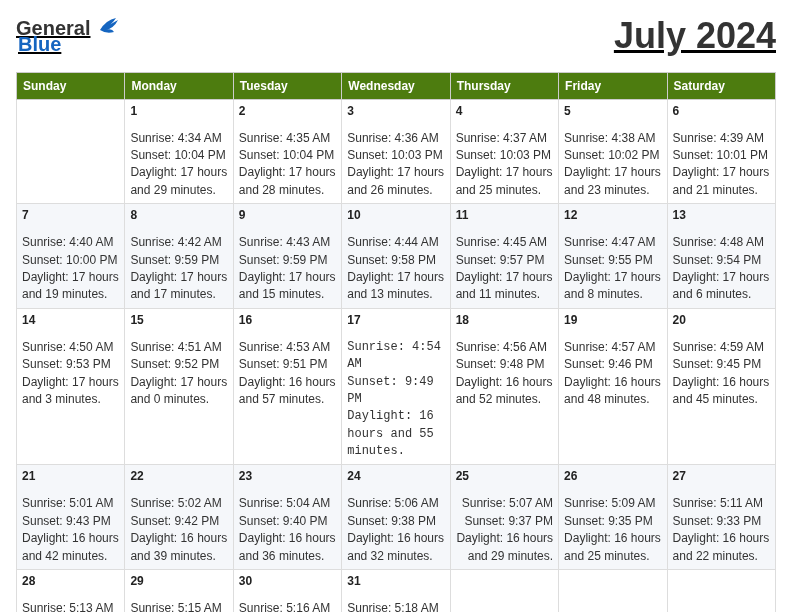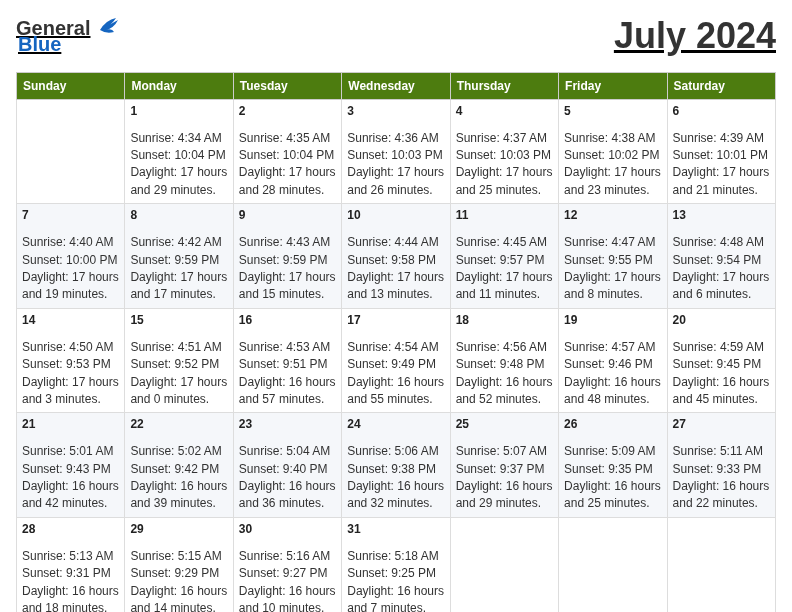--- a/index.html
+++ b/index.html
@@ -224,21 +224,21 @@
 Daylight: 17 hours and 0 minutes.</div>
         </td>
         <td>
           <div class="day-number">16</div>
           <div class="cell-text" style="white-space: pre-line;">Sunrise: 4:53 AM
 Sunset: 9:51 PM
 Daylight: 16 hours and 57 minutes.</div>
         </td>
         <td>
           <div class="day-number">17</div>
-          <div class="cell-text" style="white-space: pre-line;">Sunrise: 4:54 AM
+          <div class="cell-text" style="white-space: pre-line; font-family: Liberation Mono, monospace;">Sunrise: 4:54 AM
 Sunset: 9:49 PM
 Daylight: 16 hours and 55 minutes.</div>
         </td>
         <td>
           <div class="day-number">18</div>
           <div class="cell-text" style="white-space: pre-line;">Sunrise: 4:56 AM
 Sunset: 9:48 PM
 Daylight: 16 hours and 52 minutes.</div>
         </td>
         <td>
@@ -274,21 +274,21 @@
 Daylight: 16 hours and 36 minutes.</div>
         </td>
         <td>
           <div class="day-number">24</div>
           <div class="cell-text" style="white-space: pre-line;">Sunrise: 5:06 AM
 Sunset: 9:38 PM
 Daylight: 16 hours and 32 minutes.</div>
         </td>
         <td>
           <div class="day-number">25</div>
-          <div class="cell-text" style="white-space: pre-line;">Sunrise: 5:07 AM
+          <div class="cell-text" style="white-space: pre-line; text-align: right;">Sunrise: 5:07 AM
 Sunset: 9:37 PM
 Daylight: 16 hours and 29 minutes.</div>
         </td>
         <td>
           <div class="day-number">26</div>
           <div class="cell-text" style="white-space: pre-line;">Sunrise: 5:09 AM
 Sunset: 9:35 PM
 Daylight: 16 hours and 25 minutes.</div>
         </td>
         <td>

